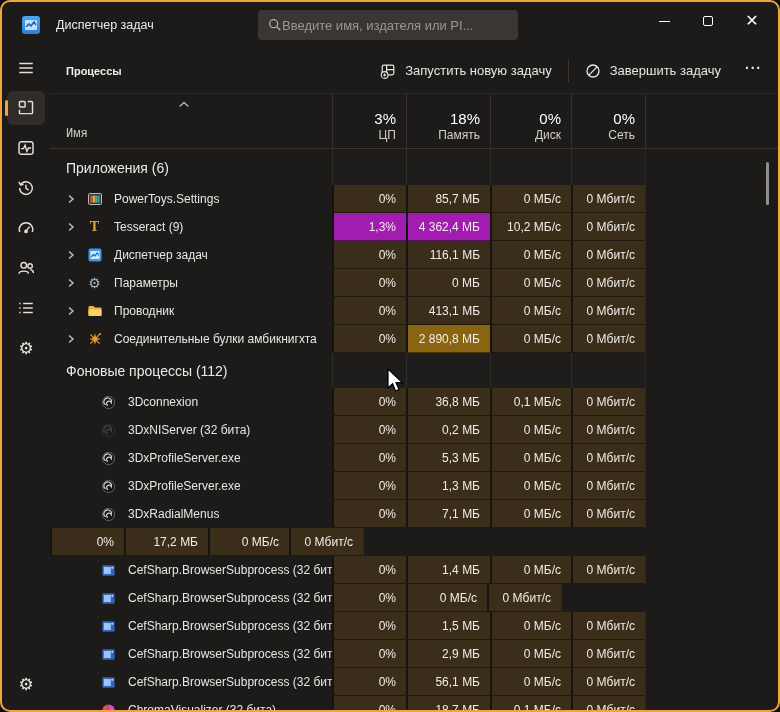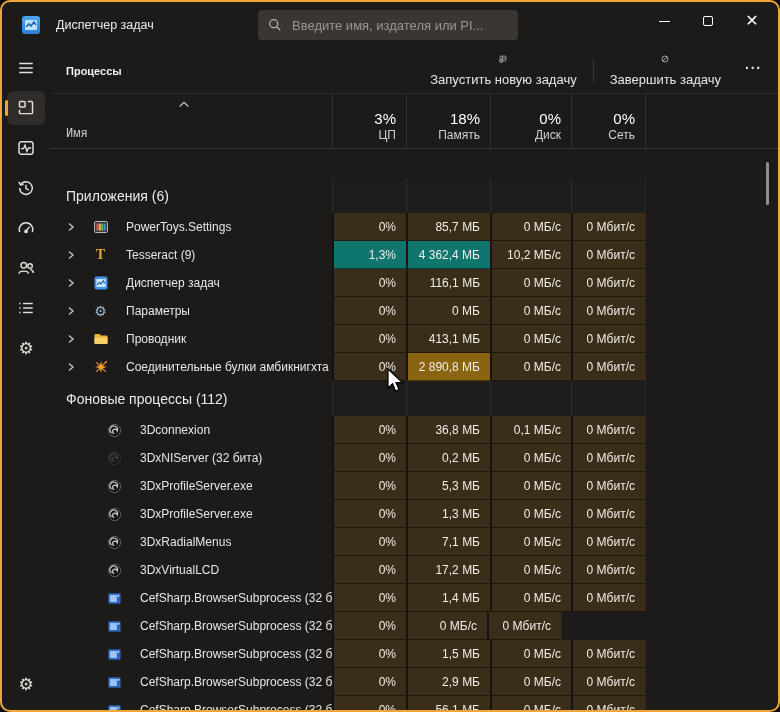--- a/index.html
+++ b/index.html
@@ -5,21 +5,21 @@
   * { margin:0; padding:0; box-sizing:border-box; }
   html,body { width:780px; height:712px; background:#0d0d0d; font-family:"Liberation Sans", sans-serif; overflow:hidden; }
   .window { position:absolute; inset:0; background:#1c1b1a; border:2px solid #f0a637; border-radius:10px; overflow:hidden; }
 
   
   .titlebar { position:absolute; left:0; top:0; right:0; height:46px; display:flex; align-items:center; }
   .app-icon { width:18px; height:18px; margin-left:20px; border-radius:3px; background:linear-gradient(#4aa7ee,#2f7fd6); position:relative; flex:0 0 auto; }
   .app-icon svg { position:absolute; inset:0; }
   .win-title { margin-left:16px; font-size:12.5px; color:#ececec; }
   .searchbox { position:absolute; left:256px; top:8px; width:260px; height:30px; background:#393633; border-radius:4px; display:flex; align-items:center; padding:0 10px; }
-  .searchbox input { background:transparent; border:none; outline:none; color:#d6d3cf; font-size:13px; margin-left:10px; width:210px; font-family:"Liberation Sans",sans-serif; }
+  .searchbox input { background:transparent; border:none; outline:none; color:#d6d3cf; font-size:13px; margin-left:0; width:210px; font-family:"Liberation Sans",sans-serif; }
   .searchbox input::placeholder { color:#9a9792; }
   .win-controls { position:absolute; right:4px; top:0; height:38px; display:flex; }
   .win-btn { width:44px; height:38px; display:flex; align-items:center; justify-content:center; color:#ffffff; cursor:default; }
   .min-glyph { width:11px; height:1px; background:#fff; display:block; }
   .max-glyph { width:10px; height:10px; border:1.2px solid #fff; border-radius:2px; display:block; }
   .close-glyph { font-size:16px; line-height:1; }
 
   
   .sidebar { position:absolute; left:0; top:46px; bottom:0; width:48px; display:flex; flex-direction:column; align-items:center; }
   .side-item { width:48px; height:40px; display:flex; align-items:center; justify-content:center; position:relative; }
@@ -28,49 +28,49 @@
   .side-item.selected .pill { position:absolute; left:3px; top:12px; width:3px; height:16px; border-radius:2px; background:#eda63a; }
   .side-item svg, .side-item .gchar { position:relative; }
   .gchar { font-size:17px; color:#e2dfdb; line-height:1; }
   .side-bottom { position:absolute; left:0; bottom:6px; width:48px; }
 
   
   .main { position:absolute; left:48px; top:46px; right:0; bottom:0; }
   .toolbar { position:absolute; left:0; top:0; right:0; height:46px; display:flex; align-items:center; border-bottom:1px solid #2b2927; }
   .page-title { font-size:11px; font-weight:700; color:#f1efec; margin-left:16px; }
   .toolbar-right { margin-left:auto; display:flex; align-items:center; height:100%; }
-  .tool-btn { display:flex; align-items:center; gap:9px; color:#e8e6e3; font-size:13px; padding:0 14px; height:32px; border-radius:4px;flex-direction:column; }
+  .tool-btn { display:flex; align-items:center; gap:9px; color:#e8e6e3; font-size:13px; padding:0 14px; height:32px; border-radius:4px; }
   .tool-sep { width:1px; height:22px; background:#3b3834; margin:0 2px; }
   .more-btn { color:#e8e6e3; font-size:14px; font-weight:700; letter-spacing:1px; padding:0 16px 6px 10px; }
 
   
   .colheader { position:absolute; left:0; top:46px; right:0; height:55px; display:flex; border-bottom:1px solid #3a362f; }
   .name-head { width:282px; position:relative;font-family:Liberation Mono, monospace; }
   .name-head .sort { position:absolute; left:128px; top:7px; }
   .name-head .lbl { position:absolute; left:16px; bottom:7px; font-size:12px; color:#d2cfcb; }
   .val-head { display:flex; flex-direction:column; align-items:flex-end; justify-content:flex-end; padding:0 10px 6px 0; border-left:1px solid #343130; }
   .val-head .pct { font-size:15px; color:#ffffff; margin-bottom:1px; }
   .val-head .vlbl { font-size:12px; color:#d2cfcb; }
   .w-cpu{width:74px} .w-mem{width:84px} .w-disk{width:81px} .w-net{width:74px}
   .filler { flex:1; border-left:1px solid #343130; }
 
   
-  .rows { position:absolute; left:0; top:102px; right:0; bottom:0; overflow:hidden;margin-top:28px; }
+  .rows { position:absolute; left:0; top:102px; right:0; bottom:0; overflow:hidden; }
   .sec-row { height:35px; display:flex; }
   .sec-name { width:282px; display:flex; align-items:center; padding-left:16px; font-size:14px; color:#eceae7; }
   .sec-cell { border-left:1px solid #2f2d2a; background:#1e1d1c; }
   .proc-row { height:28px; display:flex; }
-  .proc-name { width:282px; display:flex; align-items:center; padding-left:16px; gap:8px; overflow:hidden; }
+  .proc-name { width:282px; display:flex; align-items:center; padding-left:16px; gap:2px; overflow:hidden; }
   .chev { width:18px; flex:0 0 auto; display:flex; align-items:center; }
   .no-chev { width:18px; flex:0 0 auto; margin-left:14px; }
   .picon { width:17px; height:17px; flex:0 0 auto; margin-right:9px; display:flex; align-items:center; justify-content:center; }
   .pname { font-size:12px; color:#e8e6e3; white-space:nowrap; }
   .cell { display:flex; align-items:center; justify-content:flex-end; padding-right:10px; font-size:12px; color:#f0ede9;
           background:#3a2d19; border-left:2px solid #151413; border-bottom:1px solid rgba(0,0,0,.45); }
-  .cell.hi { background:#0f766e; }
+  .cell.hi { background:#a21caf; }
   .cell.hi2 { background:#8a6410; }
   .row-filler { flex:1; border-left:1px solid #2a2825; }
 
   .scroll-thumb { position:absolute; right:9px; top:160px; width:3px; height:43px; background:#918e8a; border-radius:2px; }
   .cursor { position:absolute; left:384px; top:366px; z-index:50; }
 </style>
 </head>
 <body>
 
 <div class="window">
@@ -483,30 +483,20 @@
             </span>
             <span class="pname">3DxRadialMenus</span>
           </div>
           <div class="cell w-cpu ">0%</div>
           <div class="cell w-mem ">7,1 МБ</div>
           <div class="cell w-disk ">0 МБ/с</div>
           <div class="cell w-net ">0 Мбит/с</div>
           <div class="row-filler"></div>
         </div>
         <div class="proc-row">
-          <div class="proc-name">
-            <span class="no-chev"></span>
-            <span class="picon">
-              <svg width="15" height="15" viewBox="0 0 16 16">
-                <circle cx="8" cy="8" r="6.5" fill="#161616" stroke="#666" stroke-width="1"></circle>
-                <path d="M5,10.5 a4,4 0 1 1 6,-2.2 a2.6,2.6 0 1 0 -3.4,3.2" fill="none" stroke="#cfcfcf" stroke-width="1.3"></path>
-              </svg>
-            </span>
-            <span class="pname">3DxVirtualLCD</span>
-          </div>
           <div class="cell w-cpu ">0%</div>
           <div class="cell w-mem ">17,2 МБ</div>
           <div class="cell w-disk ">0 МБ/с</div>
           <div class="cell w-net ">0 Мбит/с</div>
           <div class="row-filler"></div>
         </div>
         <div class="proc-row">
           <div class="proc-name">
             <span class="no-chev"></span>
             <span class="picon">

